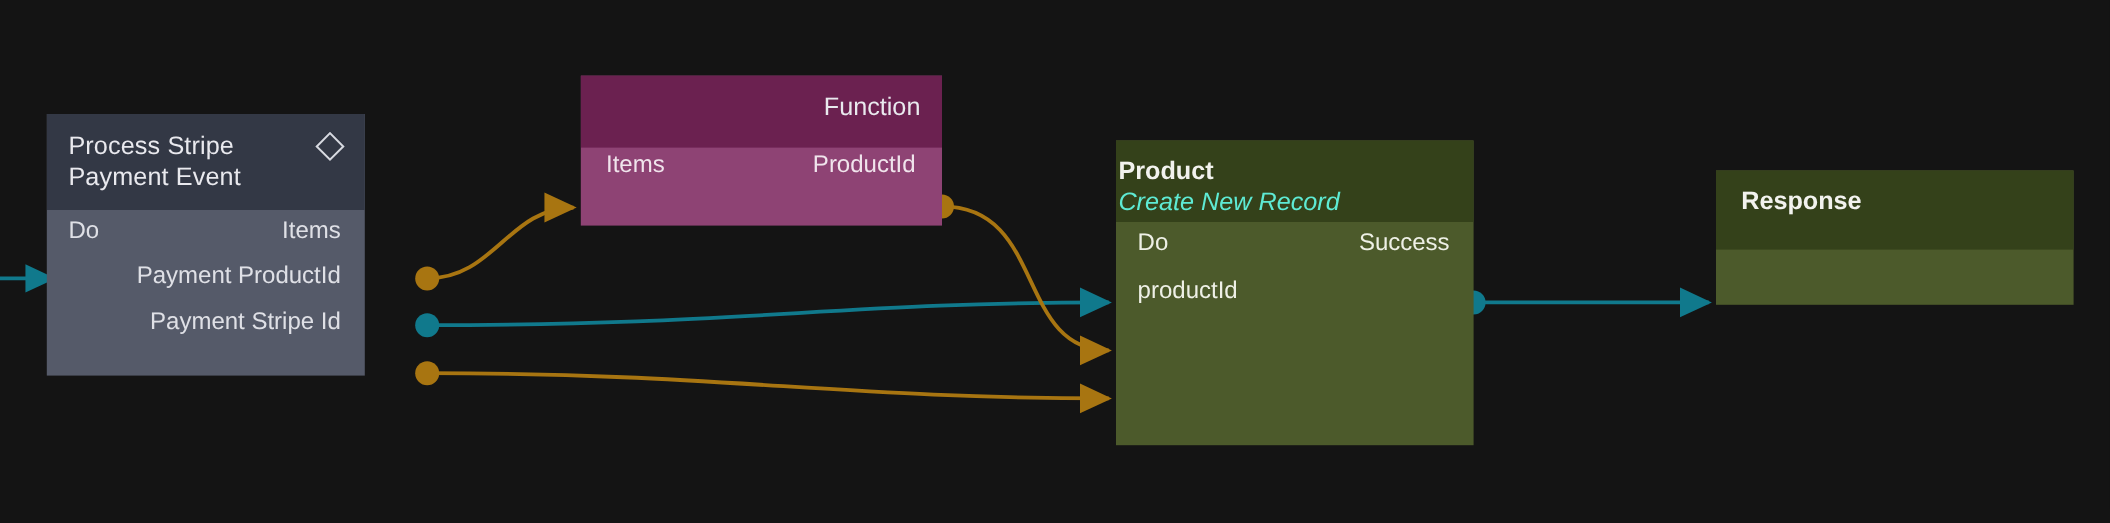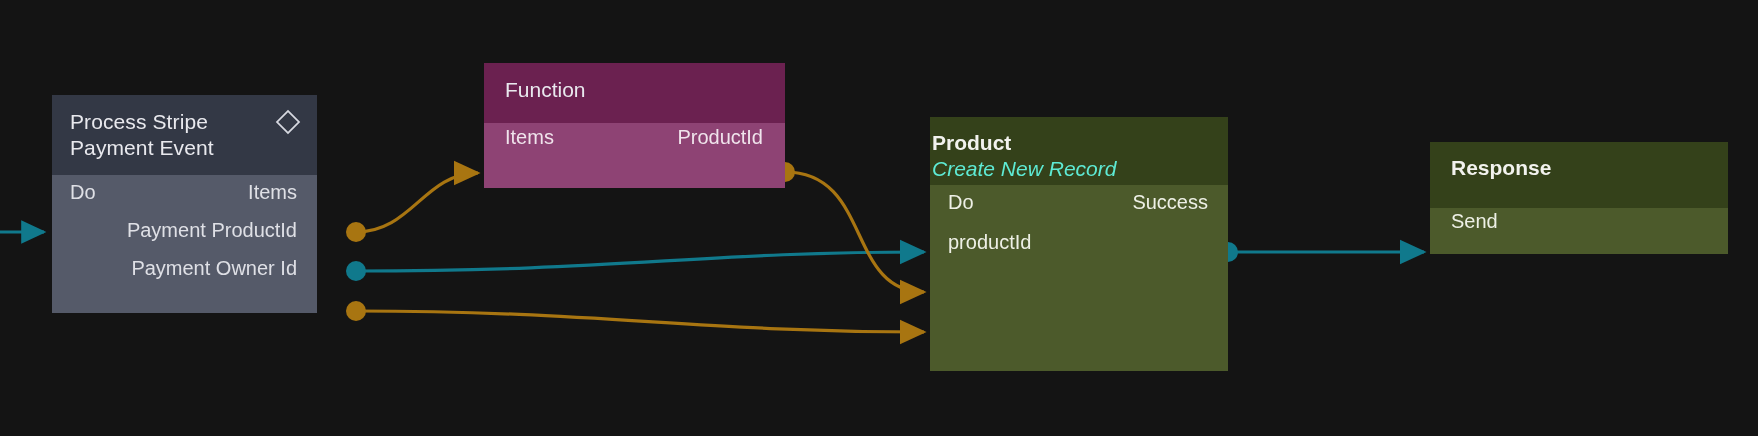--- a/index.html
+++ b/index.html
@@ -67,21 +67,21 @@
   .port-label.out {
     text-align: right;
     margin-left: auto;
   }
   .diamond-icon {
     display: block;
   }
 
   
   #node-process {
-    left: 52px;
+    left: 39px;
     top: 95px;
     width: 265px;
     height: 218px;
     background: #555a69;
   }
   #node-process .node-header {
     height: 80px;
     background: #333845;
     padding: 14px 16px 0 18px;
   }
@@ -106,20 +106,21 @@
     left: 484px;
     top: 63px;
     width: 301px;
     height: 125px;
     background: #8e4374;
   }
   #node-function .node-header {
     height: 60px;
     background: #6b2150;
     padding: 14px 18px 0 21px;
+    justify-content: flex-end;
   }
   #node-function .node-title {
     font-size: 21px;
   }
   #node-function .node-body {
     padding-top: 3px;
   }
   #node-function .port-row {
     height: 52px;
     padding: 0 22px 0 21px;
@@ -253,21 +254,21 @@
     </div>
     <div class="node-body">
       <div class="port-row">
         <span class="port-label in">Do</span>
         <span class="port-label out">Items</span>
       </div>
       <div class="port-row">
         <span class="port-label out">Payment ProductId</span>
       </div>
       <div class="port-row">
-        <span class="port-label out">Payment Owner Id</span>
+        <span class="port-label out">Payment Stripe Id</span>
       </div>
     </div>
   </div>
 
   <div class="node" id="node-function">
     <div class="node-header">
       <div class="node-title">Function</div>
     </div>
     <div class="node-body">
       <div class="port-row">
@@ -290,20 +291,15 @@
       <div class="port-row">
         <span class="port-label in">productId</span>
       </div>
     </div>
   </div>
 
   <div class="node" id="node-response">
     <div class="node-header">
       <div class="node-title">Response</div>
     </div>
-    <div class="node-body">
-      <div class="port-row">
-        <span class="port-label in">Send</span>
-      </div>
-    </div>
   </div>
 
 </div>
 
 </body></html>

